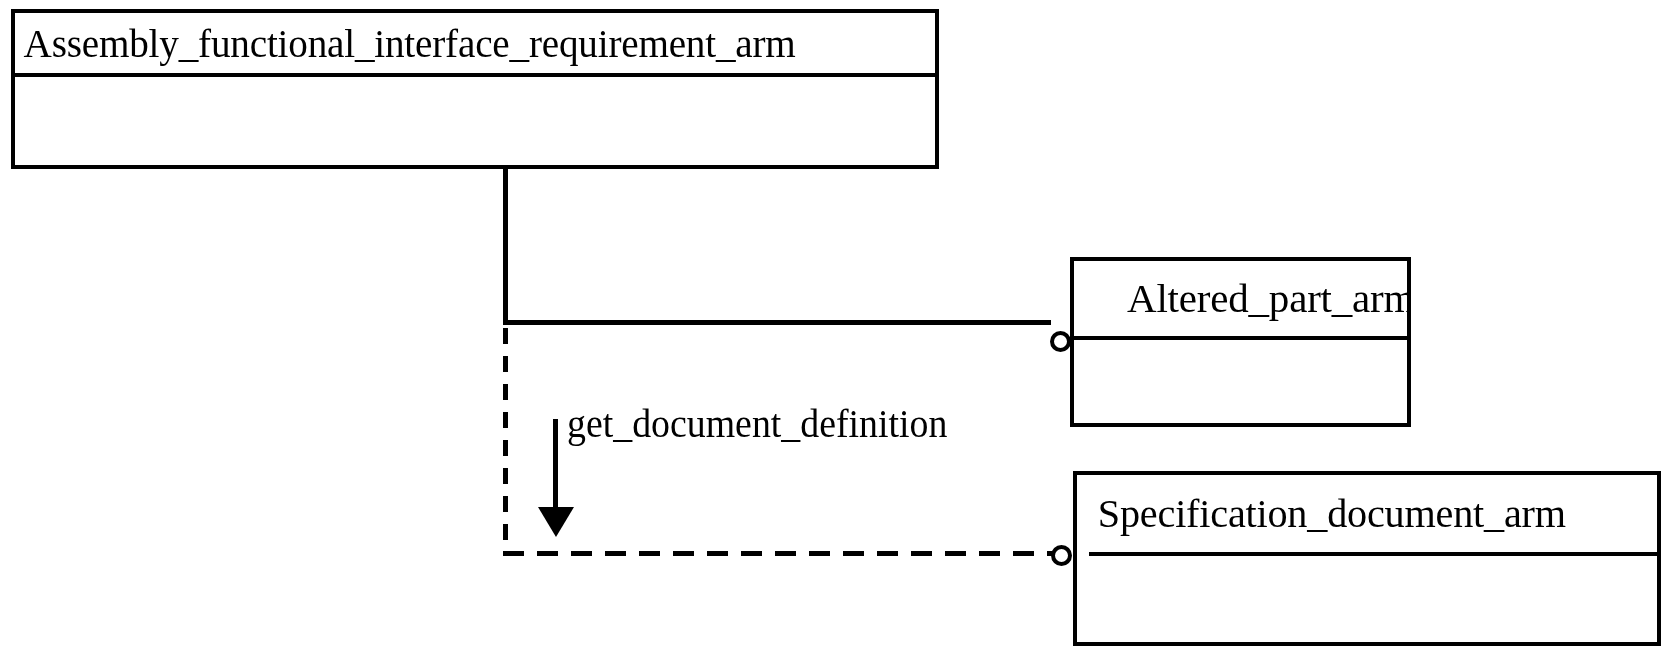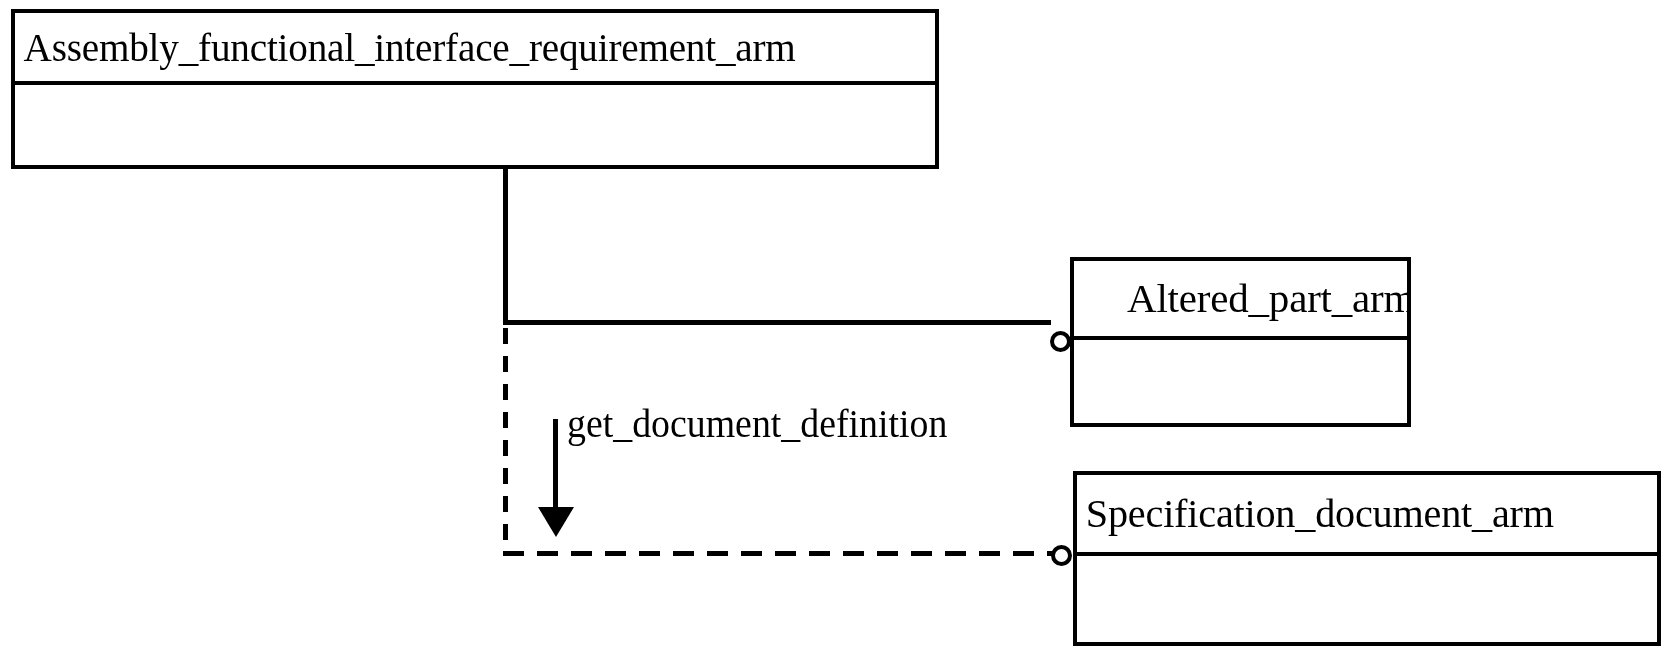--- a/index.html
+++ b/index.html
@@ -53,42 +53,42 @@
     background: #ffffff;
   }
 
   
   #box-assembly {
     left: 11px;
     top: 9px;
     width: 928px;
     height: 160px;
   }
-  #box-assembly .entity-title { height: 72px; }
+  #box-assembly .entity-title { height: 64px; }
   #box-assembly .entity-title span { transform: scaleX(0.955); }
   #box-assembly .entity-body { top: 76px; }
 
   
   #box-altered {
     left: 1070px;
     top: 257px;
     width: 341px;
     height: 170px;
   }
   #box-altered .entity-title { height: 79px; padding-left: 44px; }
   #box-altered .entity-body { top: 79px; }
 
   
   #box-specification {
     left: 1073px;
     top: 471px;
     width: 588px;
     height: 175px;
   }
-  #box-specification .entity-title { height: 81px; }
+  #box-specification .entity-title { height: 81px; margin-left: 12px; }
   #box-specification .entity-title span { transform: scaleX(0.98); }
   #box-specification .entity-body { top: 81px; }
 
   
   .line-solid-v {
     position: absolute;
     background: #000000;
     width: 5px;
   }
   .line-solid-h {

